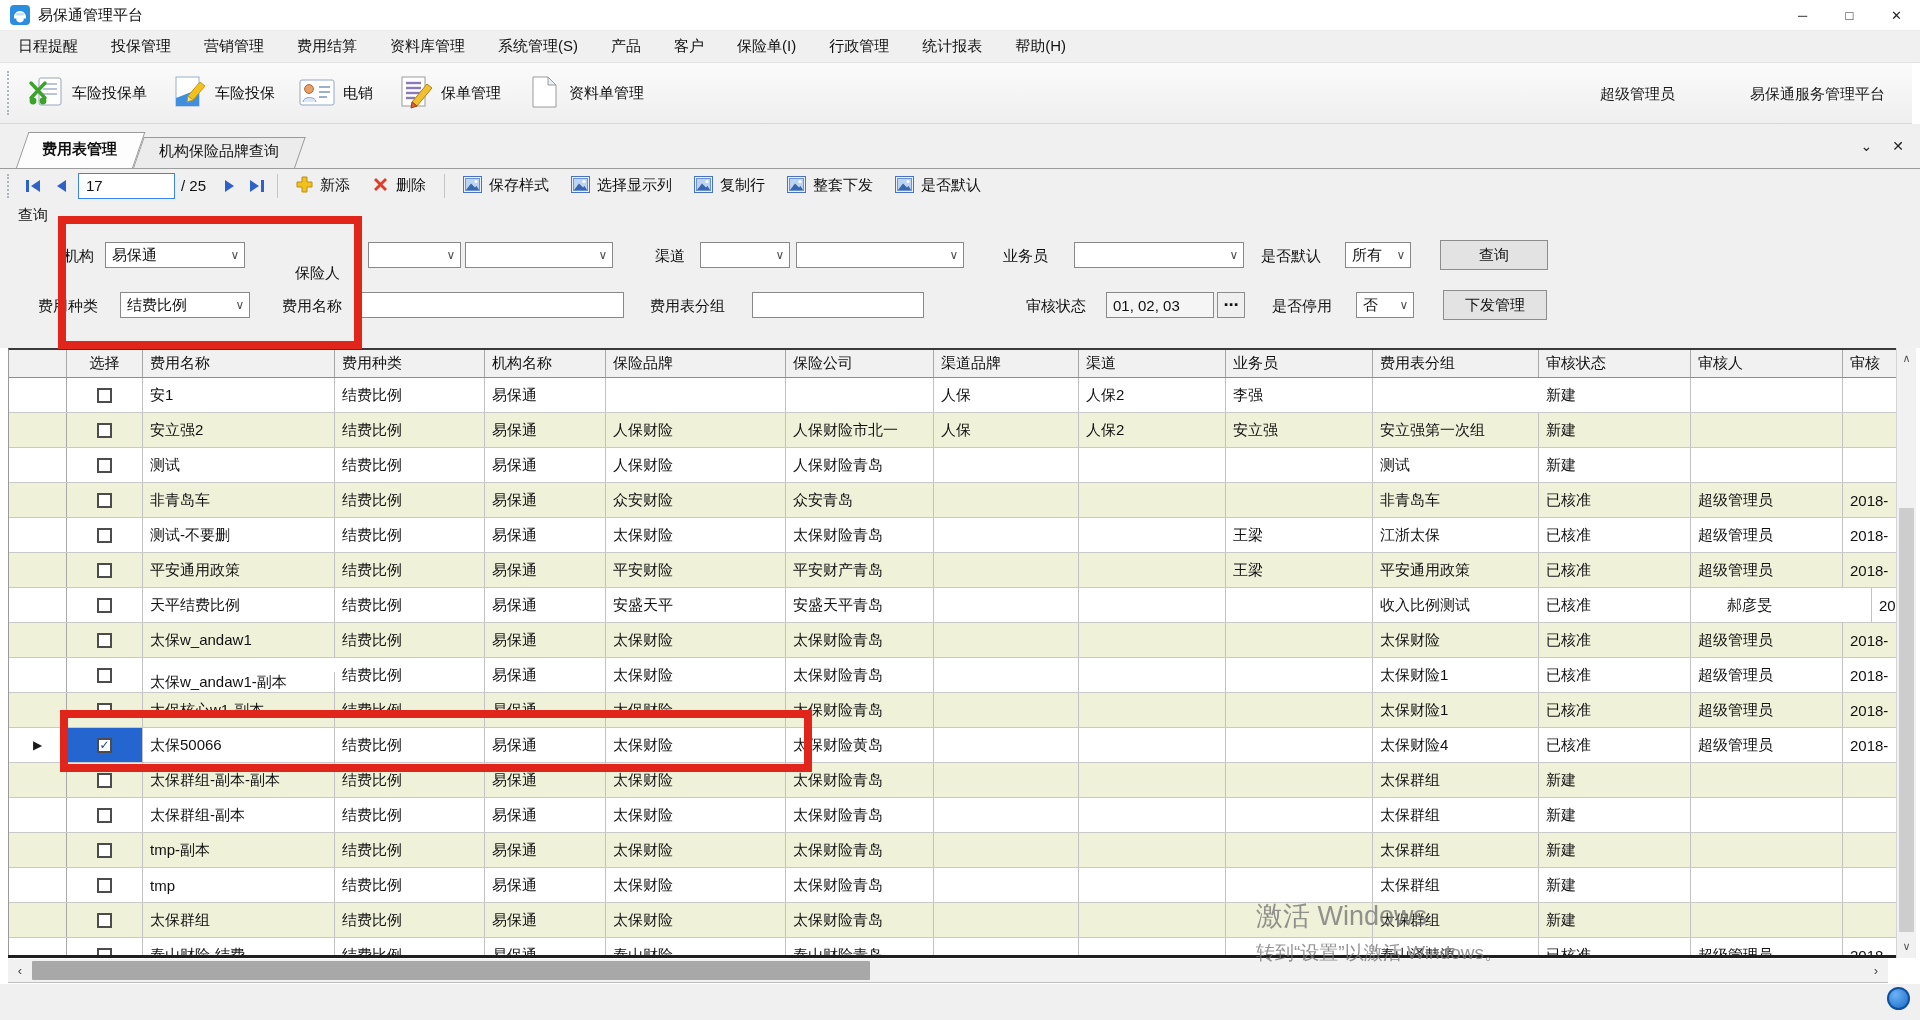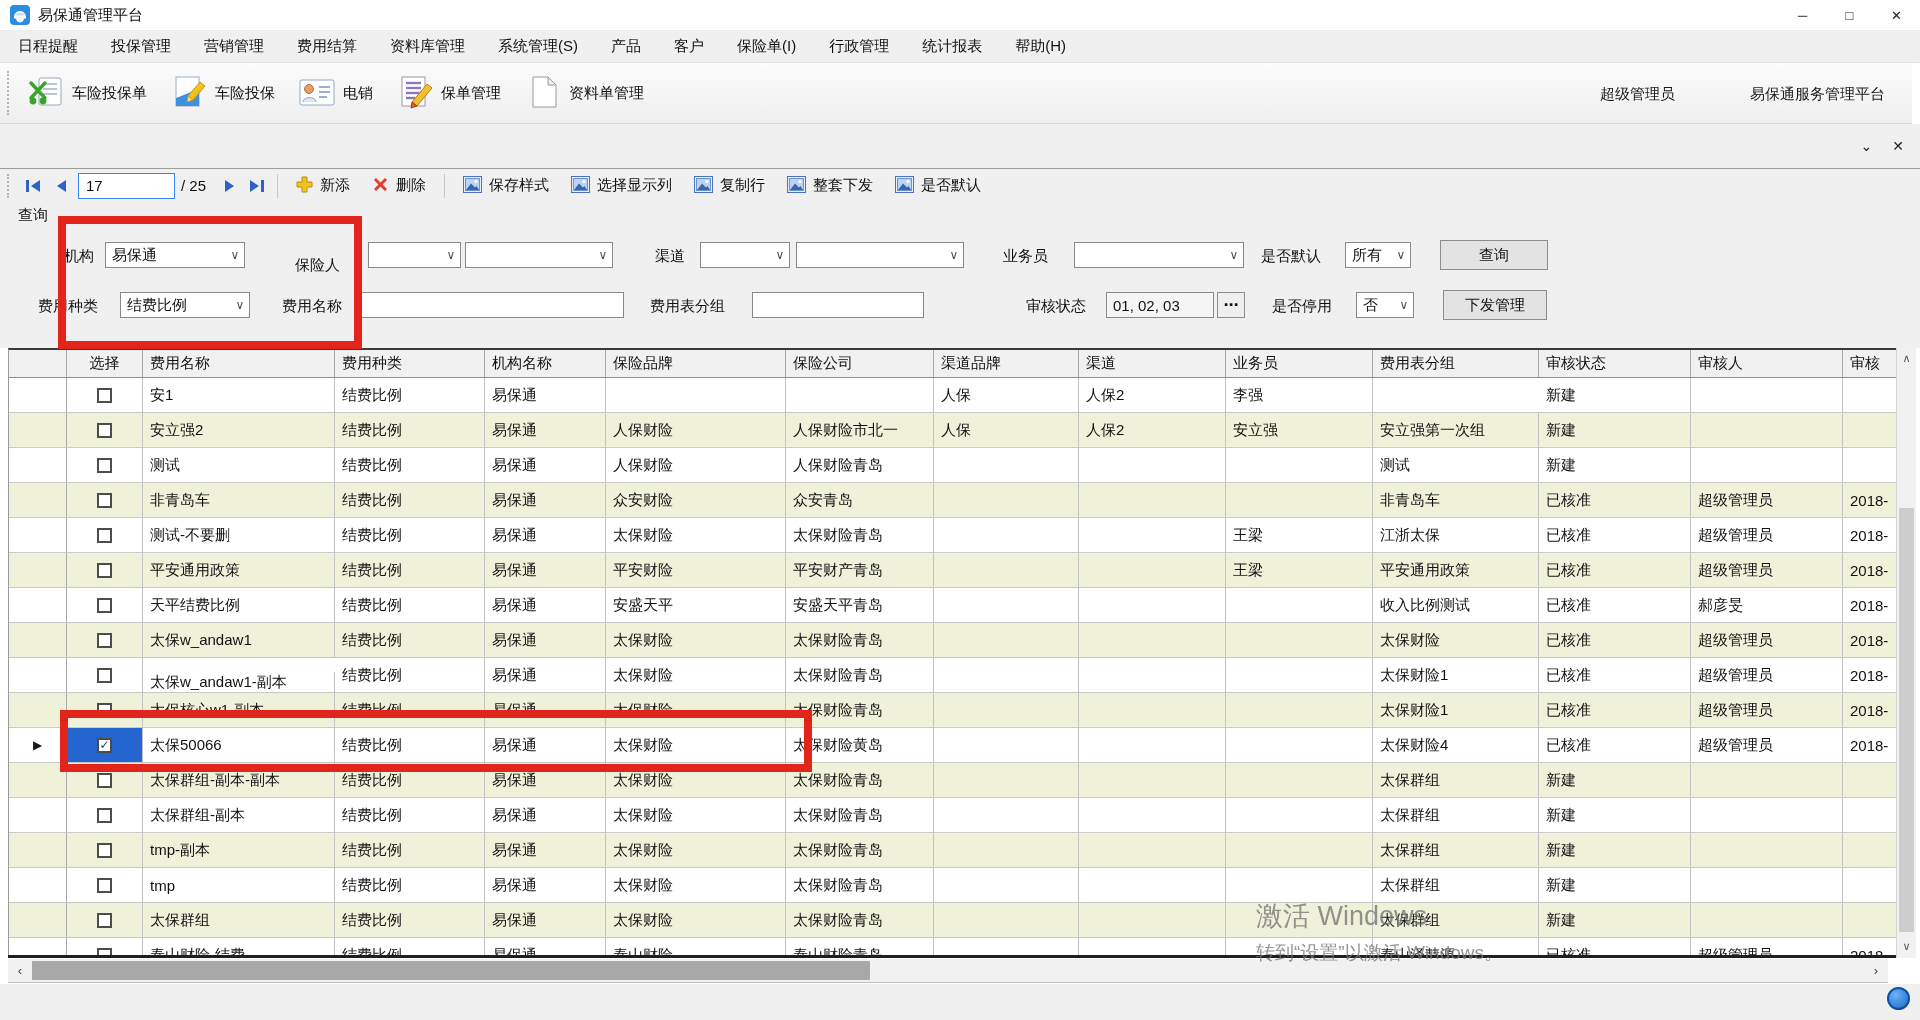--- a/index.html
+++ b/index.html
@@ -166,20 +166,24 @@
             <path d="M23 2 l8 8 h-8 Z" fill="#e8eef6" stroke="#9a9a9a"></path>
           </svg></span>
         <span>资料单管理</span>
       </div>
     </div>
   <span class="tb-right-label" style="left:1600px;">超级管理员</span>
   <span class="tb-right-label" style="left:1750px;">易保通服务管理平台</span>
 </div>
 
 <div class="tabstrip">
+  <div class="tabs-wrap">
+      <div class="tab active">费用表管理</div>
+      <div class="tab">机构保险品牌查询</div>
+    </div>
   <div class="tab-actions">
     <span>⌄</span>
     <span>✕</span>
   </div>
 </div>
 
 <div class="navbar">
   <span class="nav-grip"></span>
   <span class="nav-btn">
       <svg width="17" height="14">
@@ -270,21 +274,21 @@
 
 <div class="query">
   <span class="q-label" style="left:18px;top:4px;">查询</span>
 
   <span class="q-label" style="left:64px;top:45px;">机构</span>
   <div class="combo" style="left:105px;top:40px;width:140px;">
       <span class="val">易保通</span>
       <span class="chev">∨</span>
     </div>
 
-  <span class="q-label" style="left:295px;top:54px;font-family:Liberation Mono, monospace;">保险人</span>
+  <span class="q-label" style="left:295px;top:62px;font-family:Liberation Mono, monospace;">保险人</span>
   <div class="combo" style="left:368px;top:40px;width:93px;">
       <span class="val"></span>
       <span class="chev">∨</span>
     </div>
   <div class="combo" style="left:465px;top:40px;width:148px;">
       <span class="val"></span>
       <span class="chev">∨</span>
     </div>
 
   <span class="q-label" style="left:655px;top:45px;">渠道</span>
@@ -470,21 +474,21 @@
         <div class="tcell" style="width:192px;">天平结费比例</div>
         <div class="tcell" style="width:150px;">结费比例</div>
         <div class="tcell" style="width:121px;">易保通</div>
         <div class="tcell" style="width:180px;">安盛天平</div>
         <div class="tcell" style="width:148px;">安盛天平青岛</div>
         <div class="tcell" style="width:145px;"></div>
         <div class="tcell" style="width:147px;"></div>
         <div class="tcell" style="width:147px;"></div>
         <div class="tcell" style="width:166px;">收入比例测试</div>
         <div class="tcell" style="width:152px;">已核准</div>
-        <div class="tcell" style="width:152px;">郝彦旻</div>
+        <div class="tcell" style="width:152px;margin-left:29px;">郝彦旻</div>
         <div class="tcell" style="width:54px;">2018-</div>
       </div>
       <div class="trow alt">
         <div class="tcell ind" style="width:58px;"></div>
         <div class="tcell cbcell" style="width:76px;">
           <span class="cb"></span>
         </div>
         <div class="tcell" style="width:192px;">太保w_andaw1</div>
         <div class="tcell" style="width:150px;">结费比例</div>
         <div class="tcell" style="width:121px;">易保通</div>

